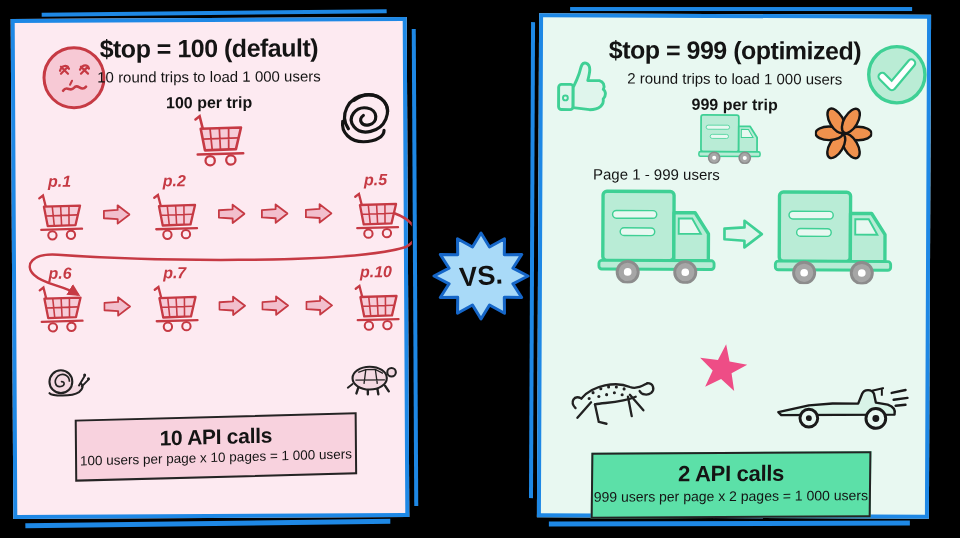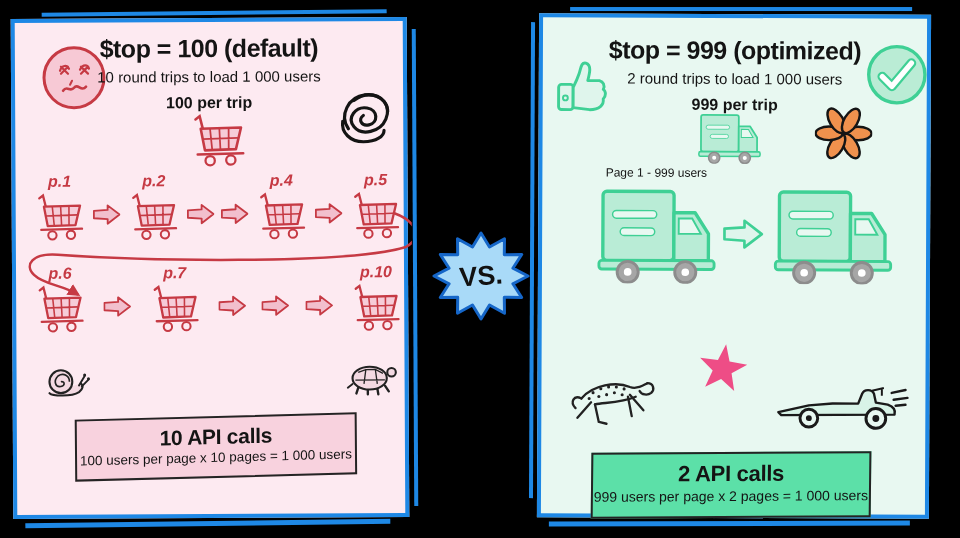--- a/index.html
+++ b/index.html
@@ -16,21 +16,21 @@
   .p-sub{position:absolute;left:0;right:0;text-align:center;font-size:15px;}
   .p-per{position:absolute;left:0;right:0;text-align:center;font-size:16px;font-weight:bold;}
   .cart-row{position:absolute;left:16px;width:372px;display:flex;justify-content:space-between;align-items:flex-end;}
   .unit{display:flex;flex-direction:column;align-items:center;width:56px;}
   .unit .lbl{font-weight:bold;font-style:italic;font-size:16px;color:#c63a44;margin-bottom:1px;}
   .unit svg{width:56px;height:50px;}
   svg.arr{width:28px;height:22px;margin-bottom:16px;flex:none;}
   .result{position:absolute;border:2px solid #242424;text-align:center;box-sizing:border-box;}
   .result h2{margin:7px 0 1px;font-size:21px;letter-spacing:-0.3px;}
   .result p{margin:0;font-size:13.5px;}
-  .page-lbl{position:absolute;width:180px;text-align:center;font-size:12px;}
+  .page-lbl{position:absolute;width:180px;text-align:center;font-size:15px;}
   .vs{position:absolute;left:432px;top:230px;width:98px;height:92px;}
   .vs svg{position:absolute;left:0;top:0;width:100%;height:100%;}
   .vs-label{position:absolute;inset:0;display:flex;align-items:center;justify-content:center;
             font-weight:bold;font-size:27px;color:#111;transform:rotate(-4deg);}
 </style>
 </head>
 <body>
 
 <svg width="0" height="0" style="position:absolute" aria-hidden="true">
   <defs>
@@ -184,26 +184,20 @@
           <svg>
             <use href="#sym-cart"></use>
           </svg>
         </div>
       <svg class="arr">
           <use href="#sym-rarrow"></use>
         </svg>
       <svg class="arr">
           <use href="#sym-rarrow"></use>
         </svg>
-      <div class="unit">
-          <span class="lbl">p.4</span>
-          <svg>
-            <use href="#sym-cart"></use>
-          </svg>
-        </div>
       <svg class="arr">
           <use href="#sym-rarrow"></use>
         </svg>
       <div class="unit">
           <span class="lbl">p.5</span>
           <svg>
             <use href="#sym-cart"></use>
           </svg>
         </div>
     </div>

